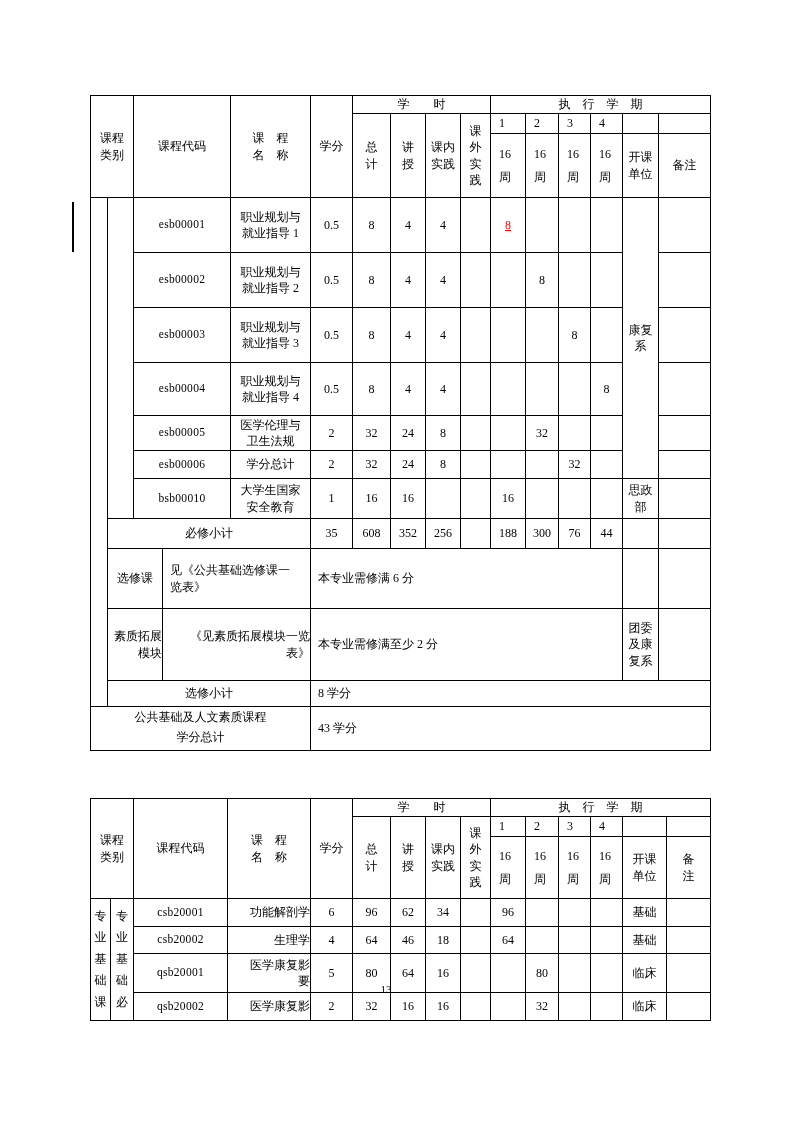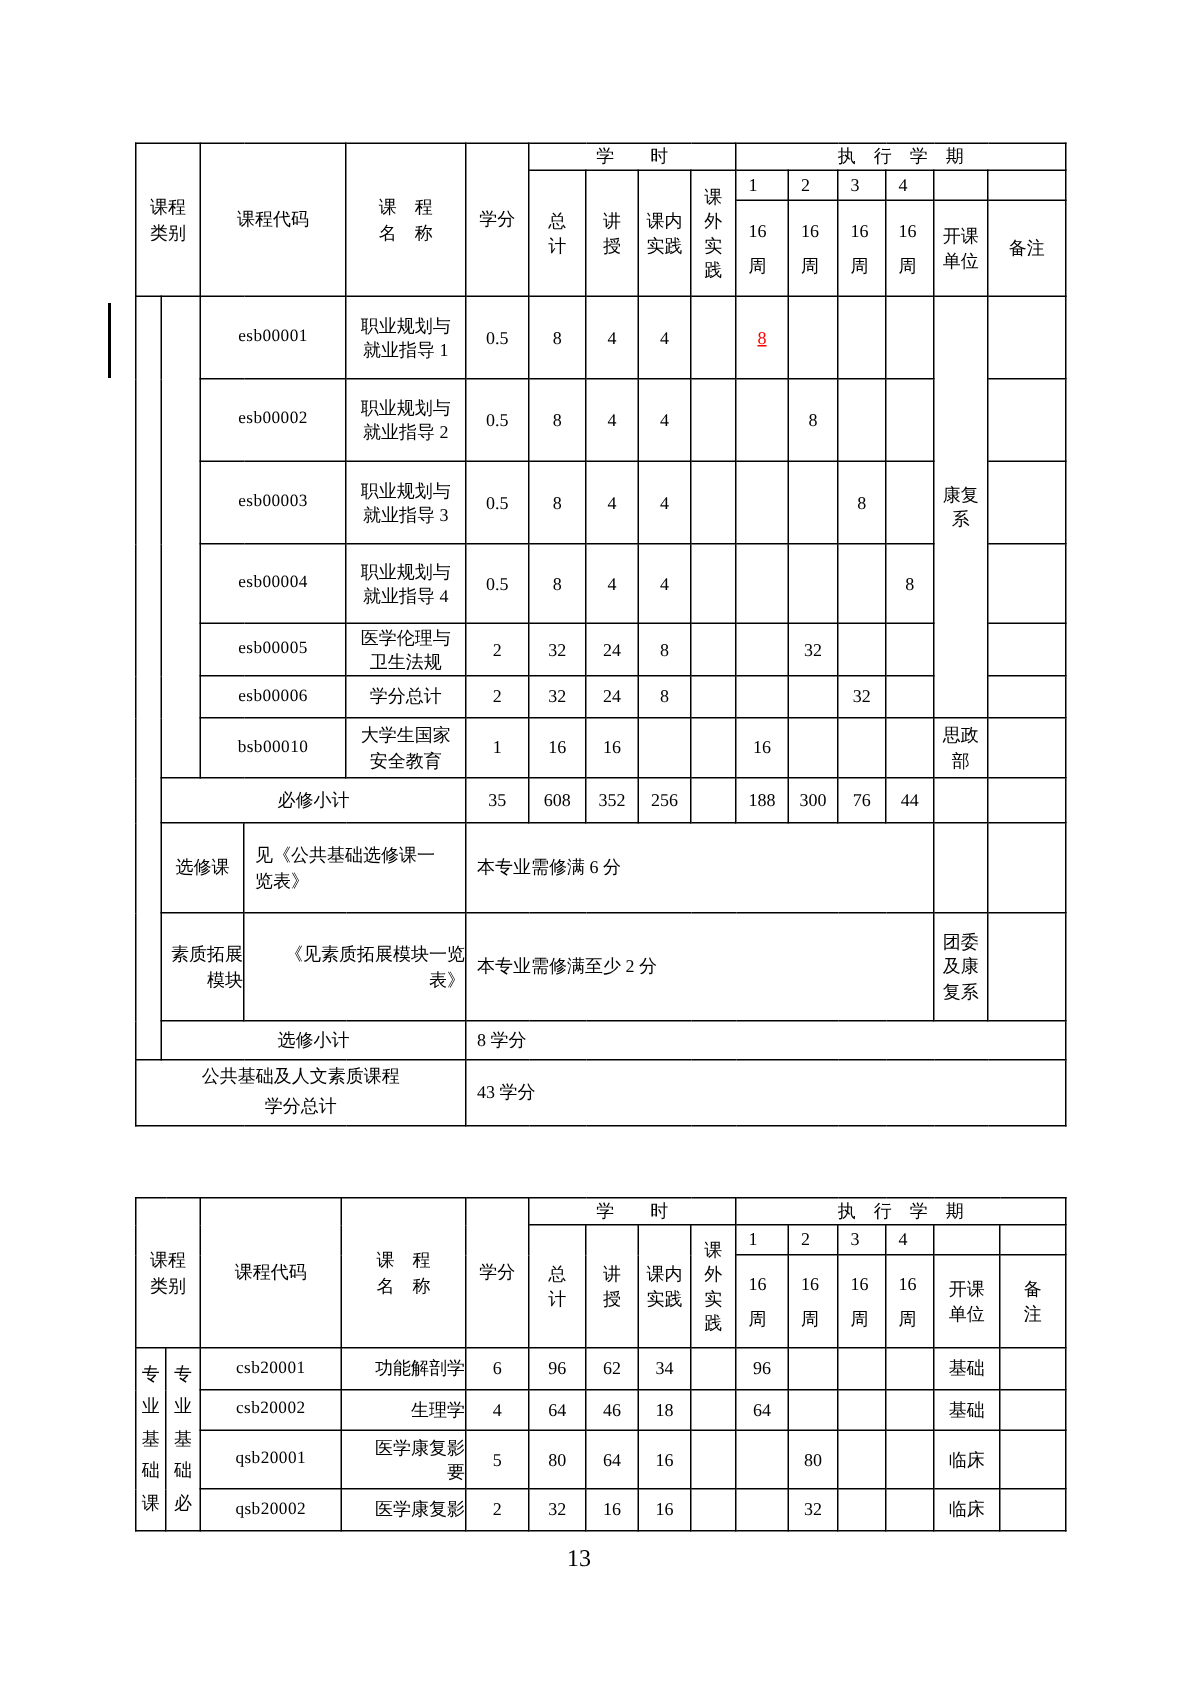--- a/index.html
+++ b/index.html
@@ -14,21 +14,21 @@
   .code{font-size:11.5px;letter-spacing:.3px;}
   .left{text-align:left;padding-left:7px;}
   .left2{text-align:right;padding-left:3px;}
   .semh{text-align:left;padding-left:8px;}
   .weeks{line-height:1.9;}
   .vtext{line-height:1.78;}
   .tall{line-height:1.6;font-family:Liberation Mono, monospace;}
   .red-u{color:#ff0000;text-decoration:underline;}
   .section-title{position:absolute;top:762px;left:0;width:792px;text-align:center;
                  font-size:15.5px;font-weight:bold;letter-spacing:1px;}
-  .page-number{position:absolute;top:1031px;left:0;width:772px;text-align:center;font-size:16px;}
+  .page-number{position:absolute;top:983px;left:0;width:772px;text-align:center;font-size:11px;}
   .revision-bar{position:absolute;left:72px;top:202px;width:2px;height:50px;background:#000;}
 </style>
 </head>
 <body>
 
 <div class="page">
 
   <div class="revision-bar"></div>
 
   <table class="t1">

